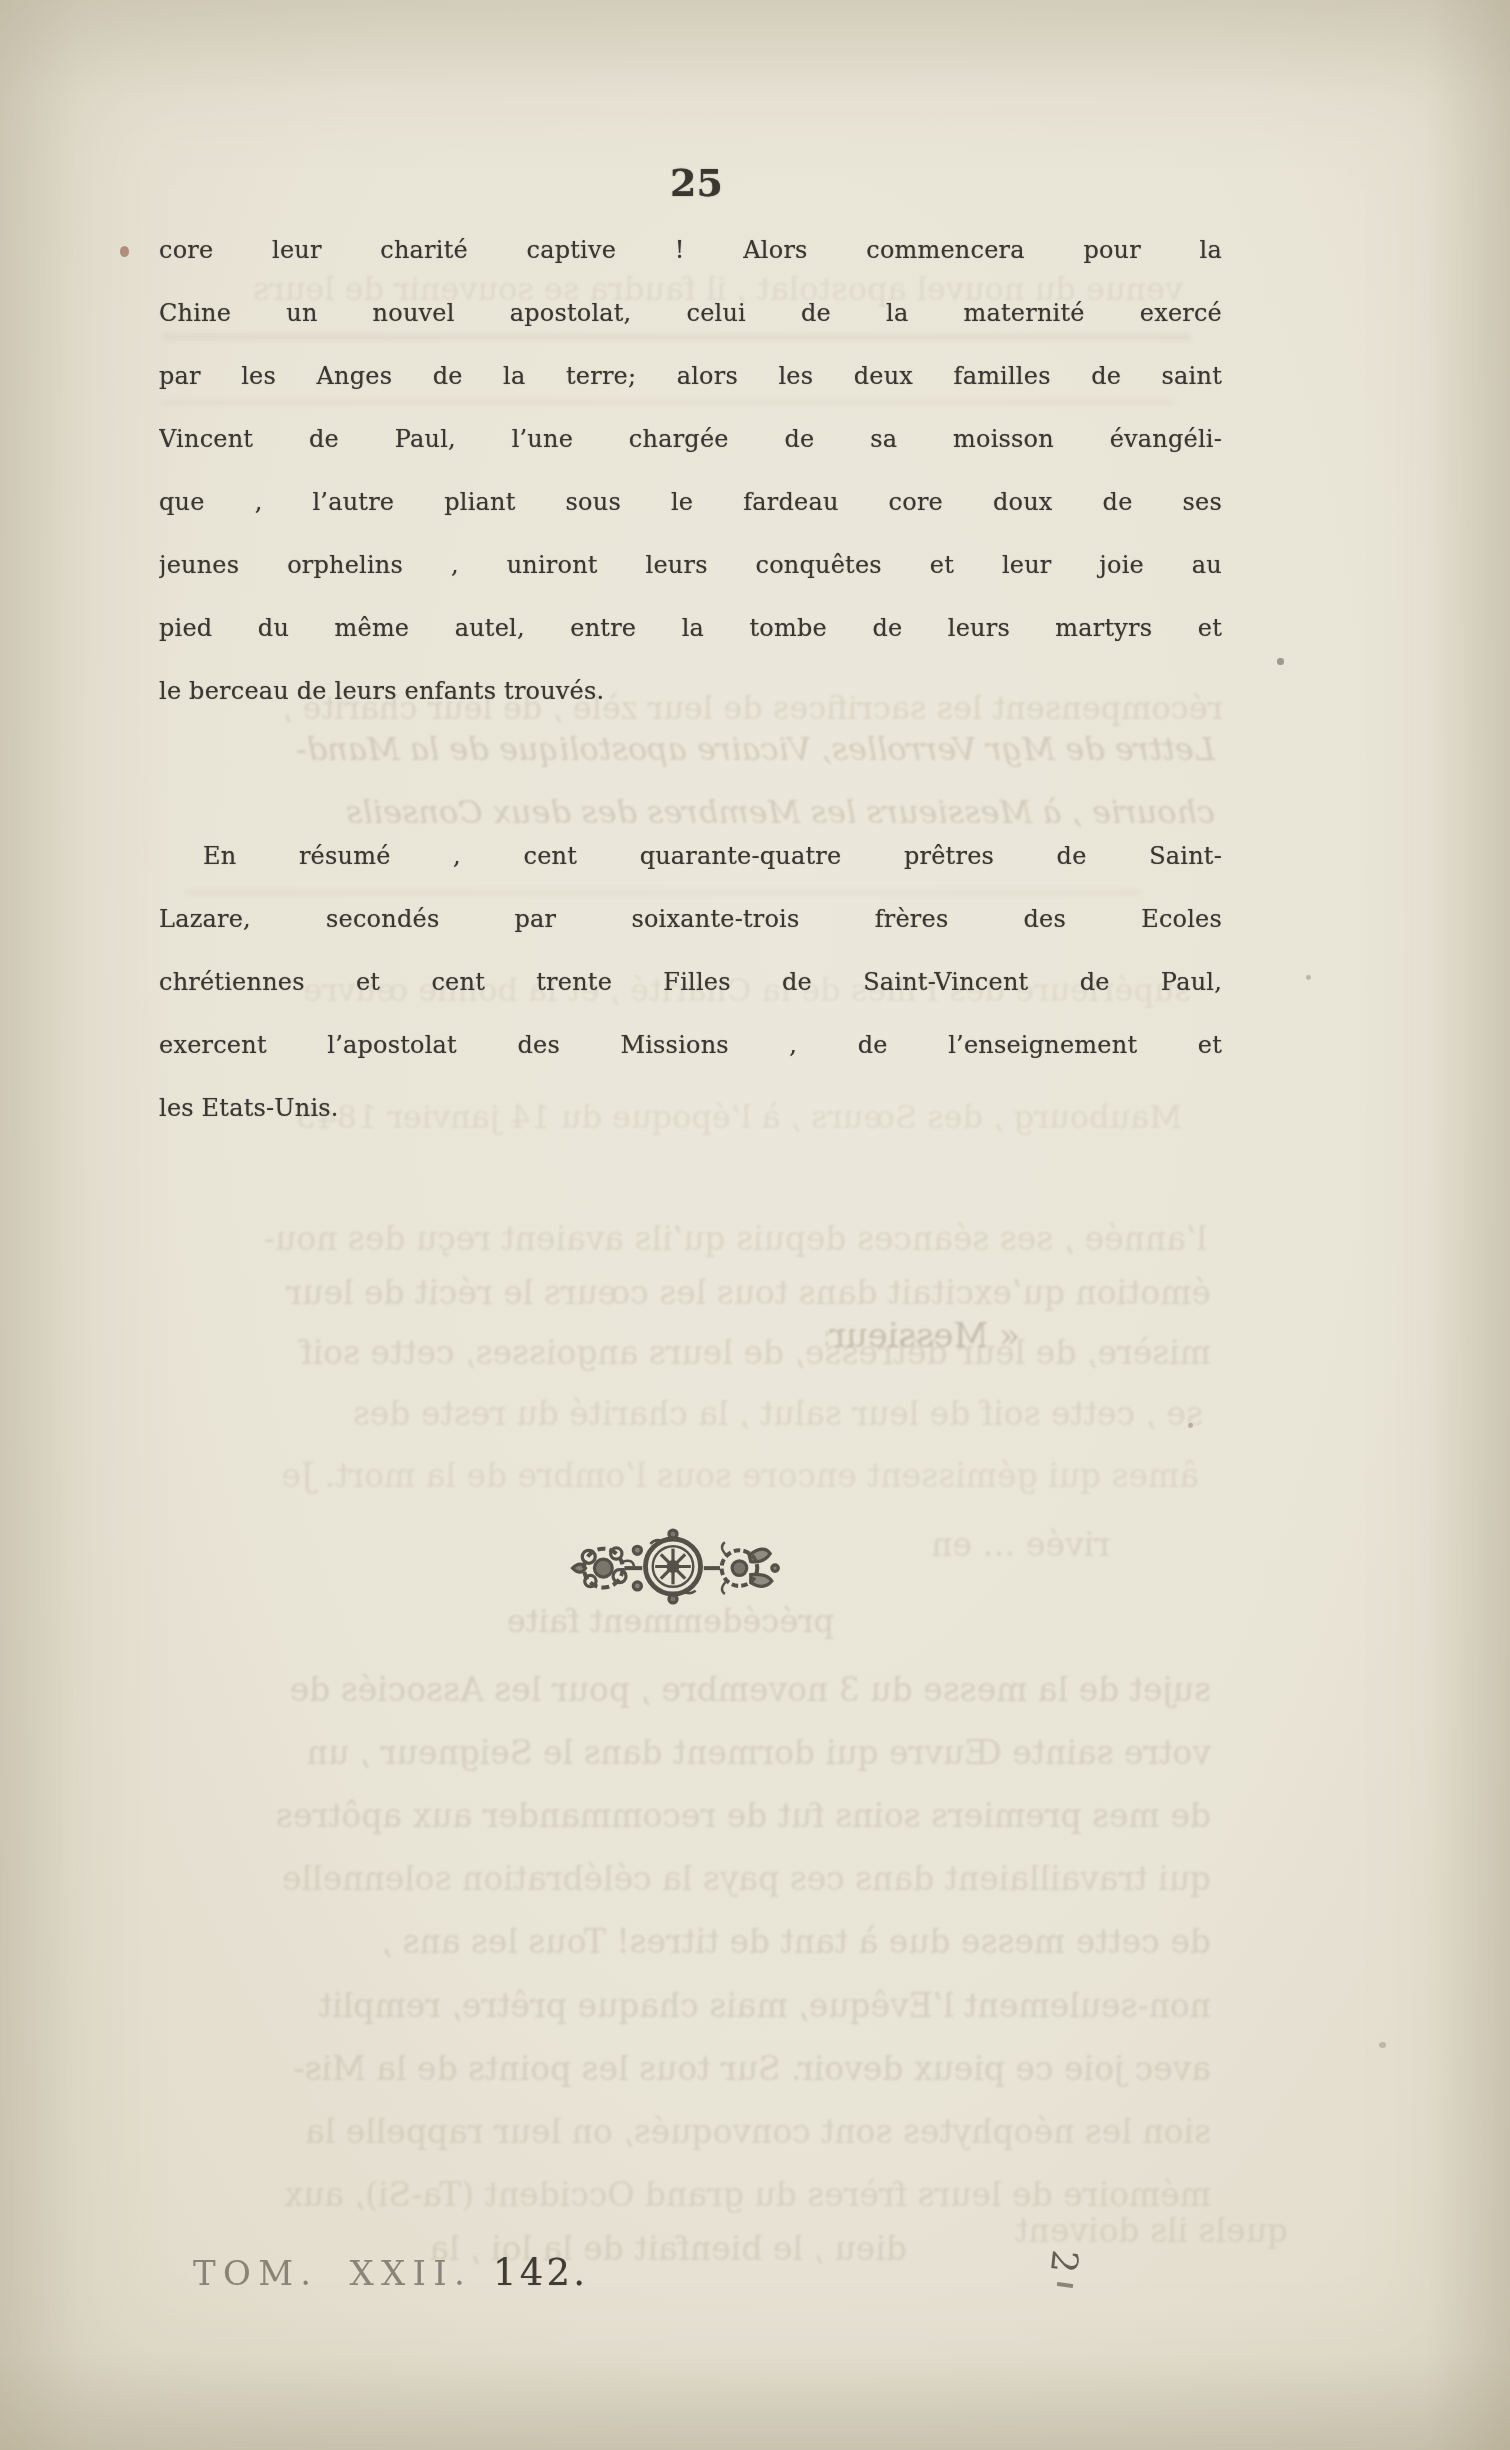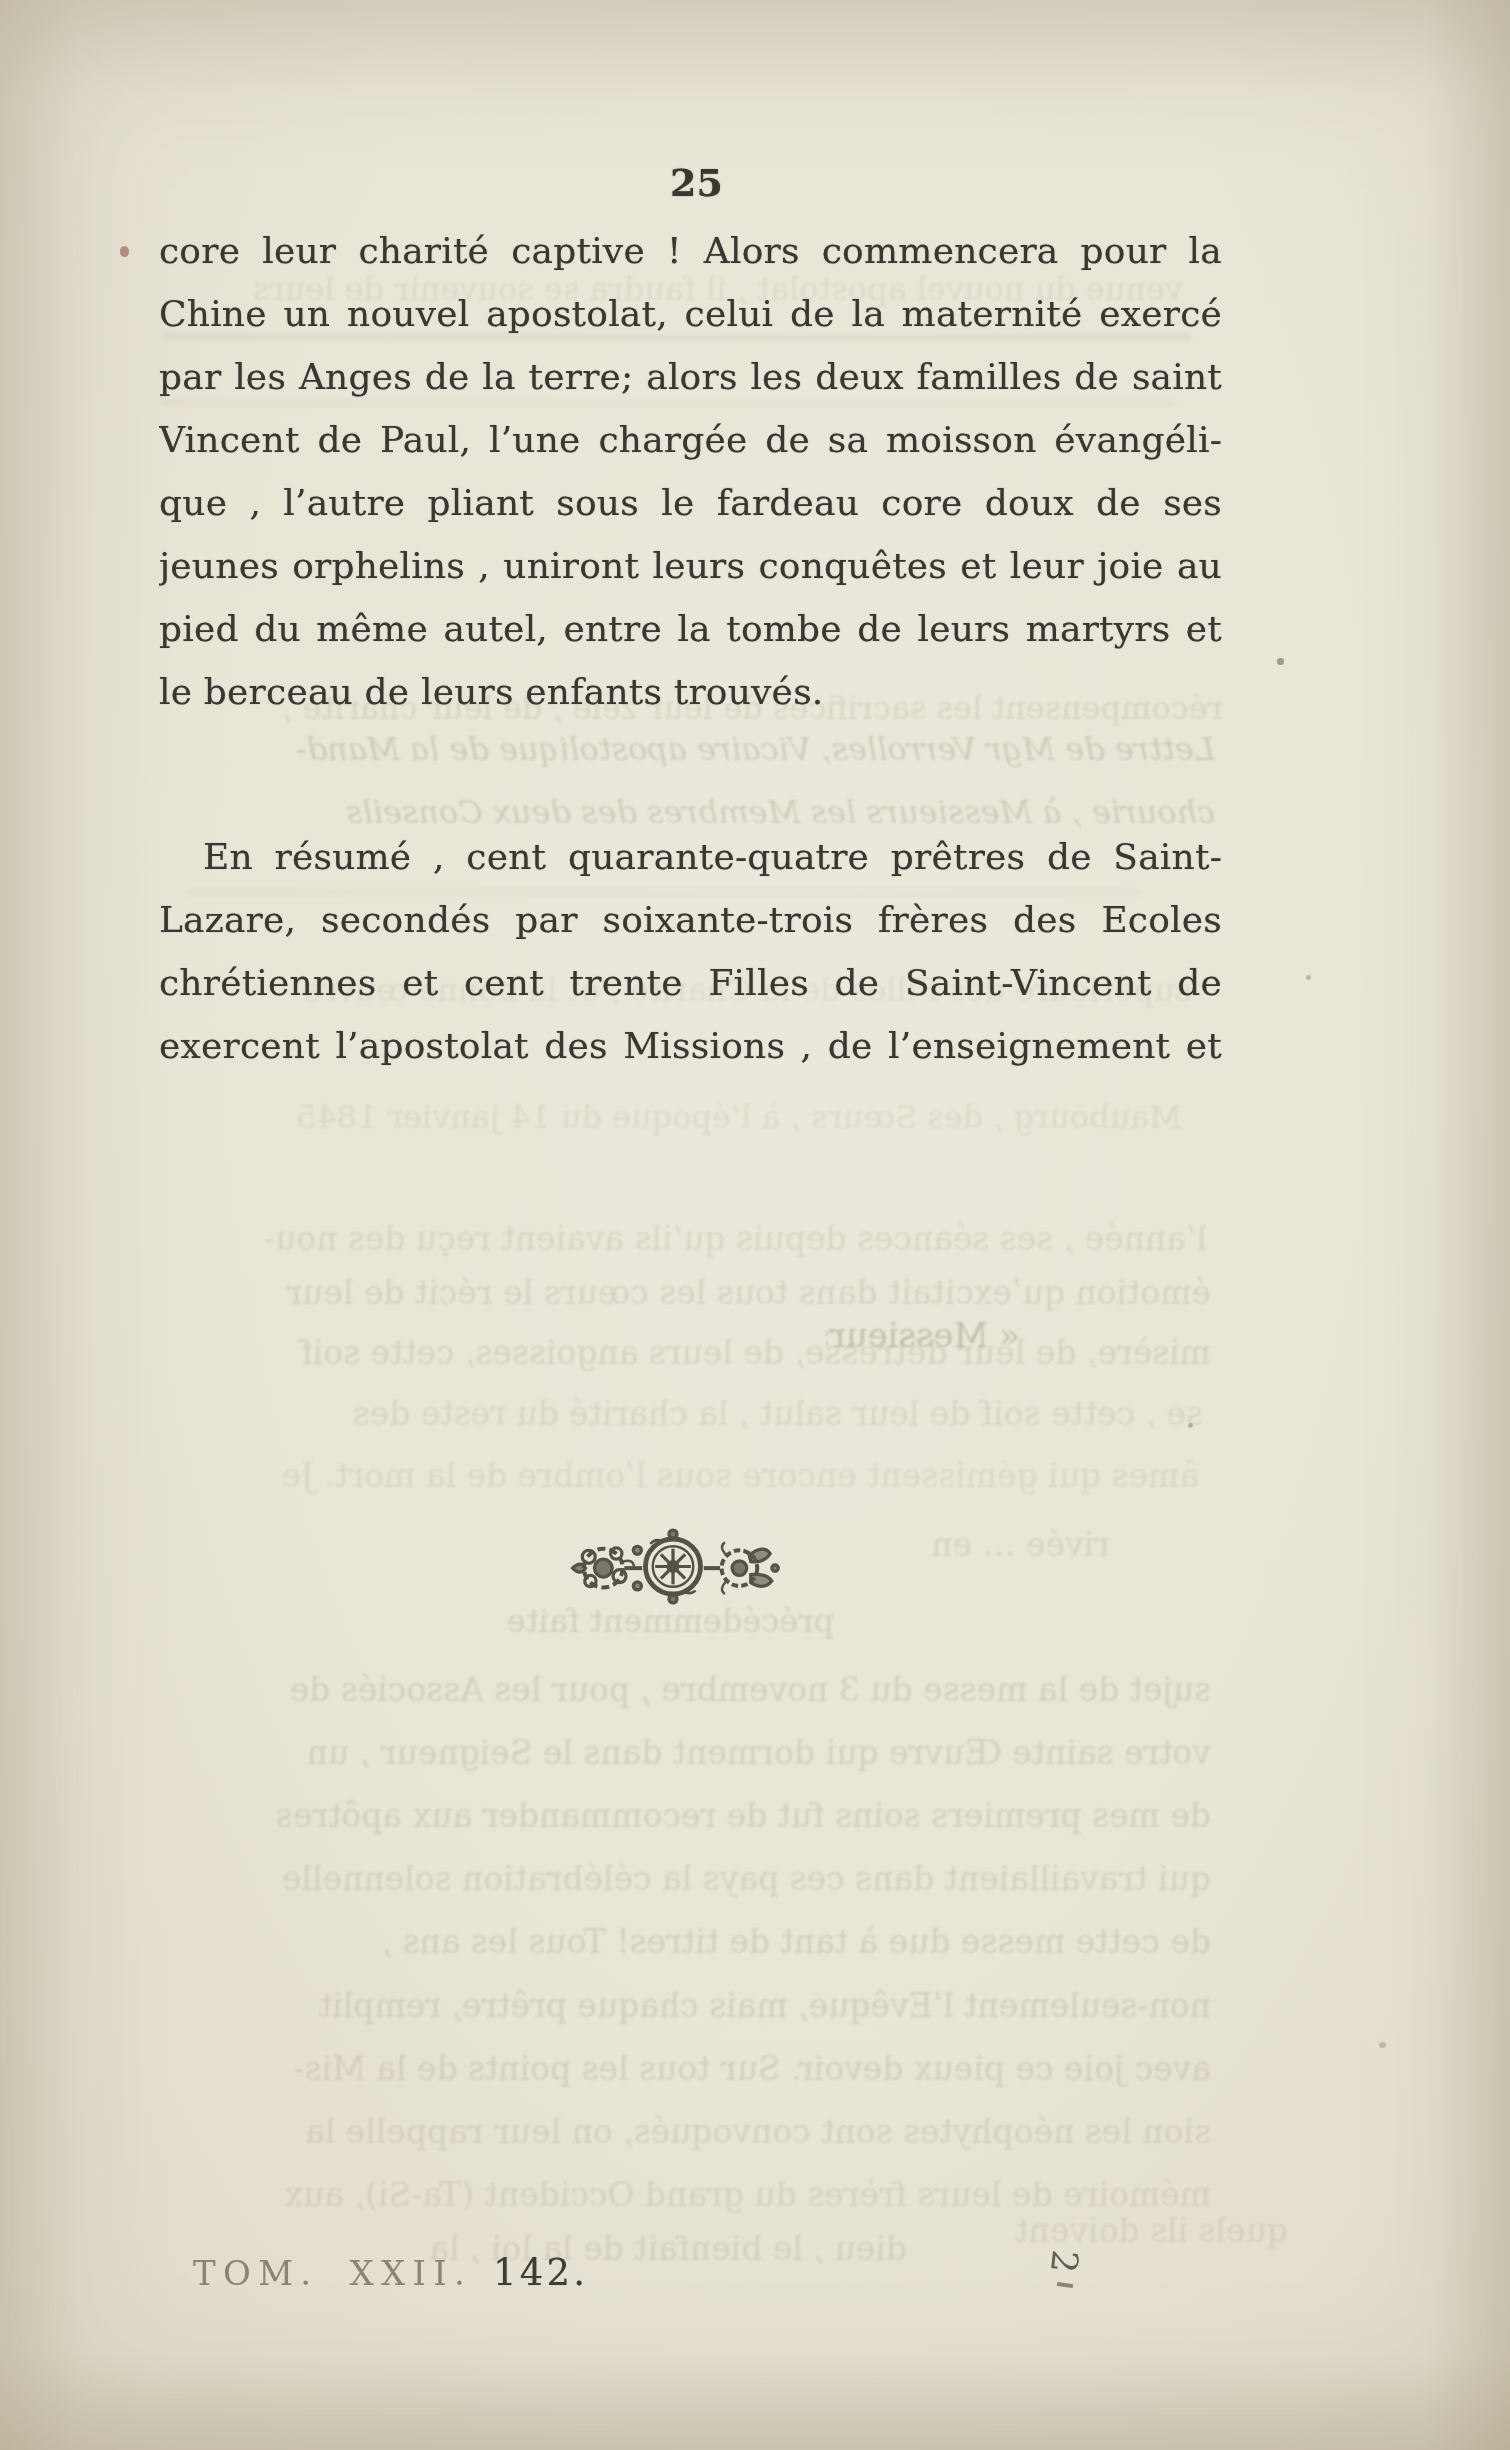--- a/index.html
+++ b/index.html
@@ -12,21 +12,21 @@
     background:
       linear-gradient(90deg, rgba(176,165,136,.14) 0%, rgba(176,165,136,0) 5%, rgba(176,165,136,0) 93%, rgba(156,144,114,.26) 100%),
       linear-gradient(180deg, rgba(176,165,136,.12) 0%, rgba(176,165,136,0) 4%, rgba(176,165,136,0) 96%, rgba(156,144,114,.18) 100%),
       radial-gradient(ellipse at 52% 38%, #ebe7da 0%, #e8e4d6 55%, #ded8c6 100%);
     box-shadow: inset 0 0 130px 32px rgba(140,128,100,.25);
     padding-left: 24px;
   }
   
   .textblock{
     position:absolute;left:159px;width:1063px;
-    font-size:36px;line-height:63px;color:#3a3732;
+    font-size:24px;line-height:63px;color:#3a3732;
     text-shadow:0 0 1px rgba(58,55,50,.55);
     letter-spacing:0.2px;
   }
   .tline{height:63px;overflow:hidden;text-align:justify;}
   .tline::after{content:"";display:inline-block;width:100%;}
   .tline.noj{text-align:left;}
   .tline.noj::after{content:none;}
   .tline.indent{text-indent:44px;}
   #page-number{
     position:absolute;left:664px;top:160px;width:65px;
@@ -115,20 +115,21 @@
       <div class="tline">que , l’autre pliant sous le fardeau core doux de ses</div>
       <div class="tline">jeunes orphelins , uniront leurs conquêtes et leur joie au</div>
       <div class="tline">pied du même autel, entre la tombe de leurs martyrs et</div>
       <div class="tline noj">le berceau de leurs enfants trouvés.</div>
     </div>
   <div class="textblock" style="top:825px;">
       <div class="tline indent">En résumé , cent quarante-quatre prêtres de Saint-</div>
       <div class="tline">Lazare, secondés par soixante-trois frères des Ecoles</div>
       <div class="tline">chrétiennes et cent trente Filles de Saint-Vincent de Paul,</div>
       <div class="tline">exercent l’apostolat des Missions , de l’enseignement et</div>
+      <div class="tline noj">les Etats-Unis.</div>
     </div>
 
   <svg id="ornament" viewBox="0 0 264 100" xmlns="http://www.w3.org/2000/svg">
     <g stroke="#45413a" fill="none" stroke-width="4" opacity="0.9">
 
       <circle cx="46" cy="52" r="24" stroke-width="5" stroke-dasharray="10 5"></circle>
       <circle cx="46" cy="52" r="11" fill="#504b42" fill-opacity="0.8"></circle>
       <circle cx="28" cy="38" r="8"></circle>
       <circle cx="62" cy="34" r="7"></circle>
       <circle cx="66" cy="62" r="8"></circle>

